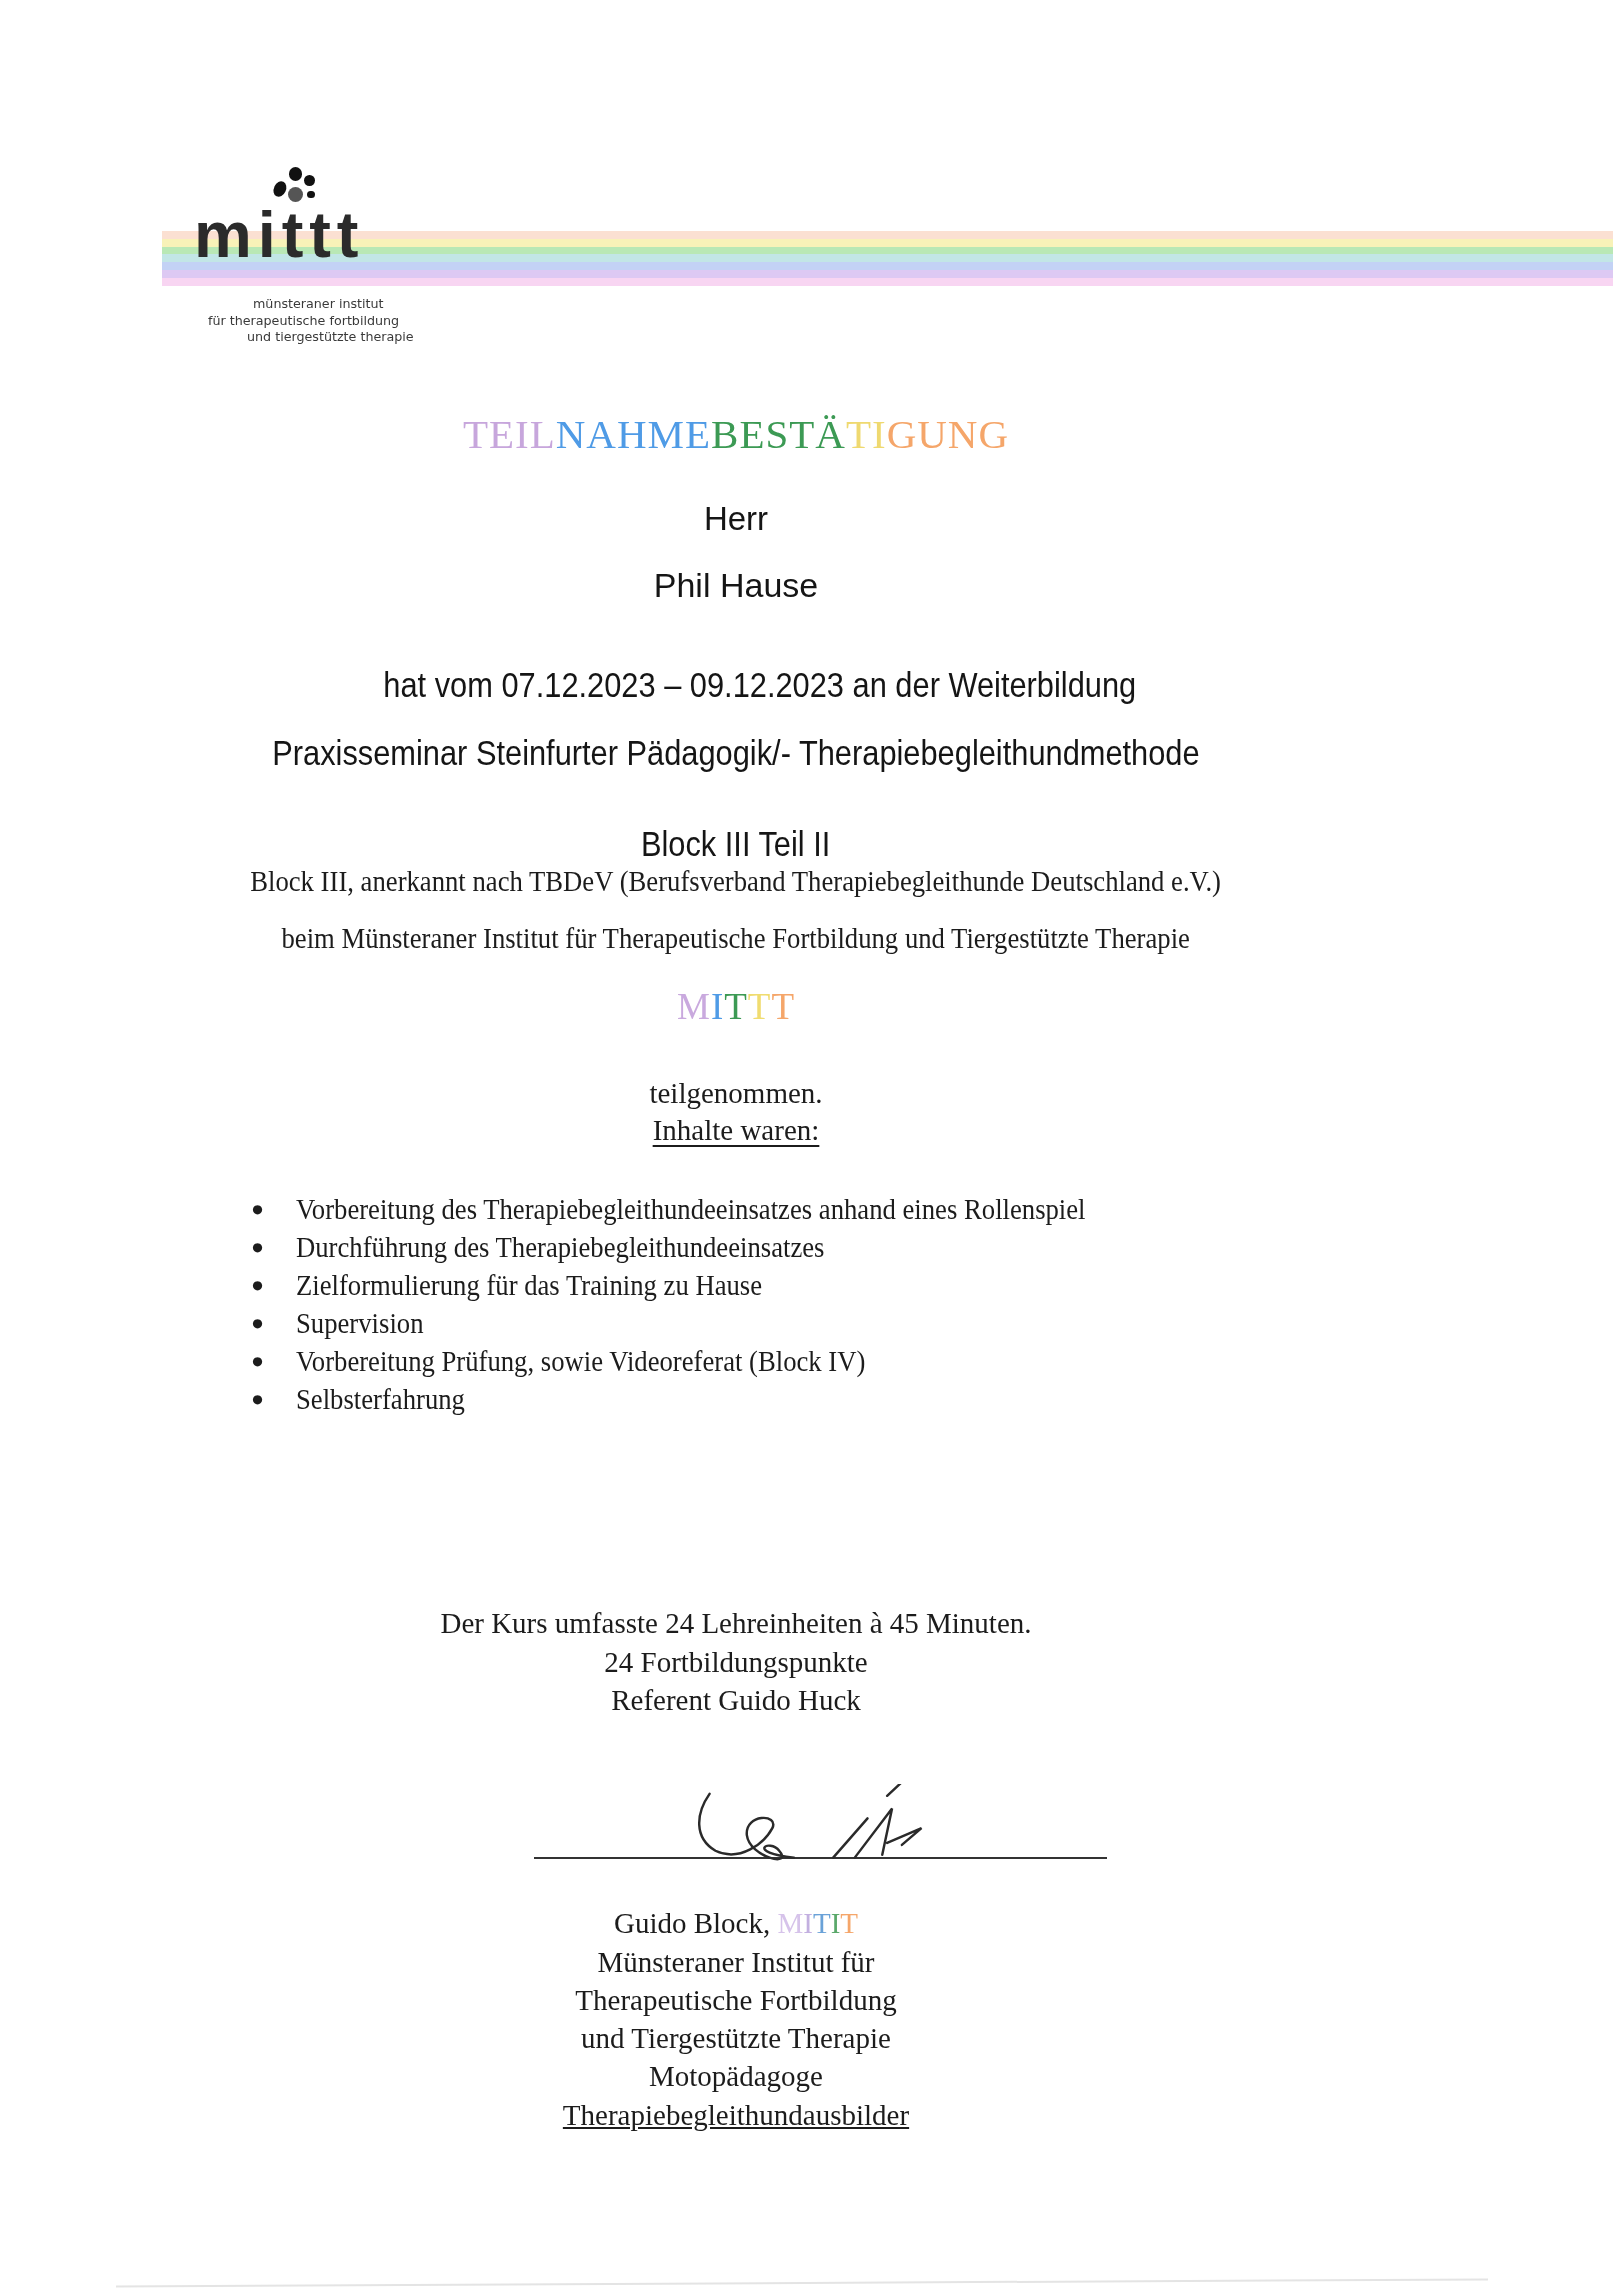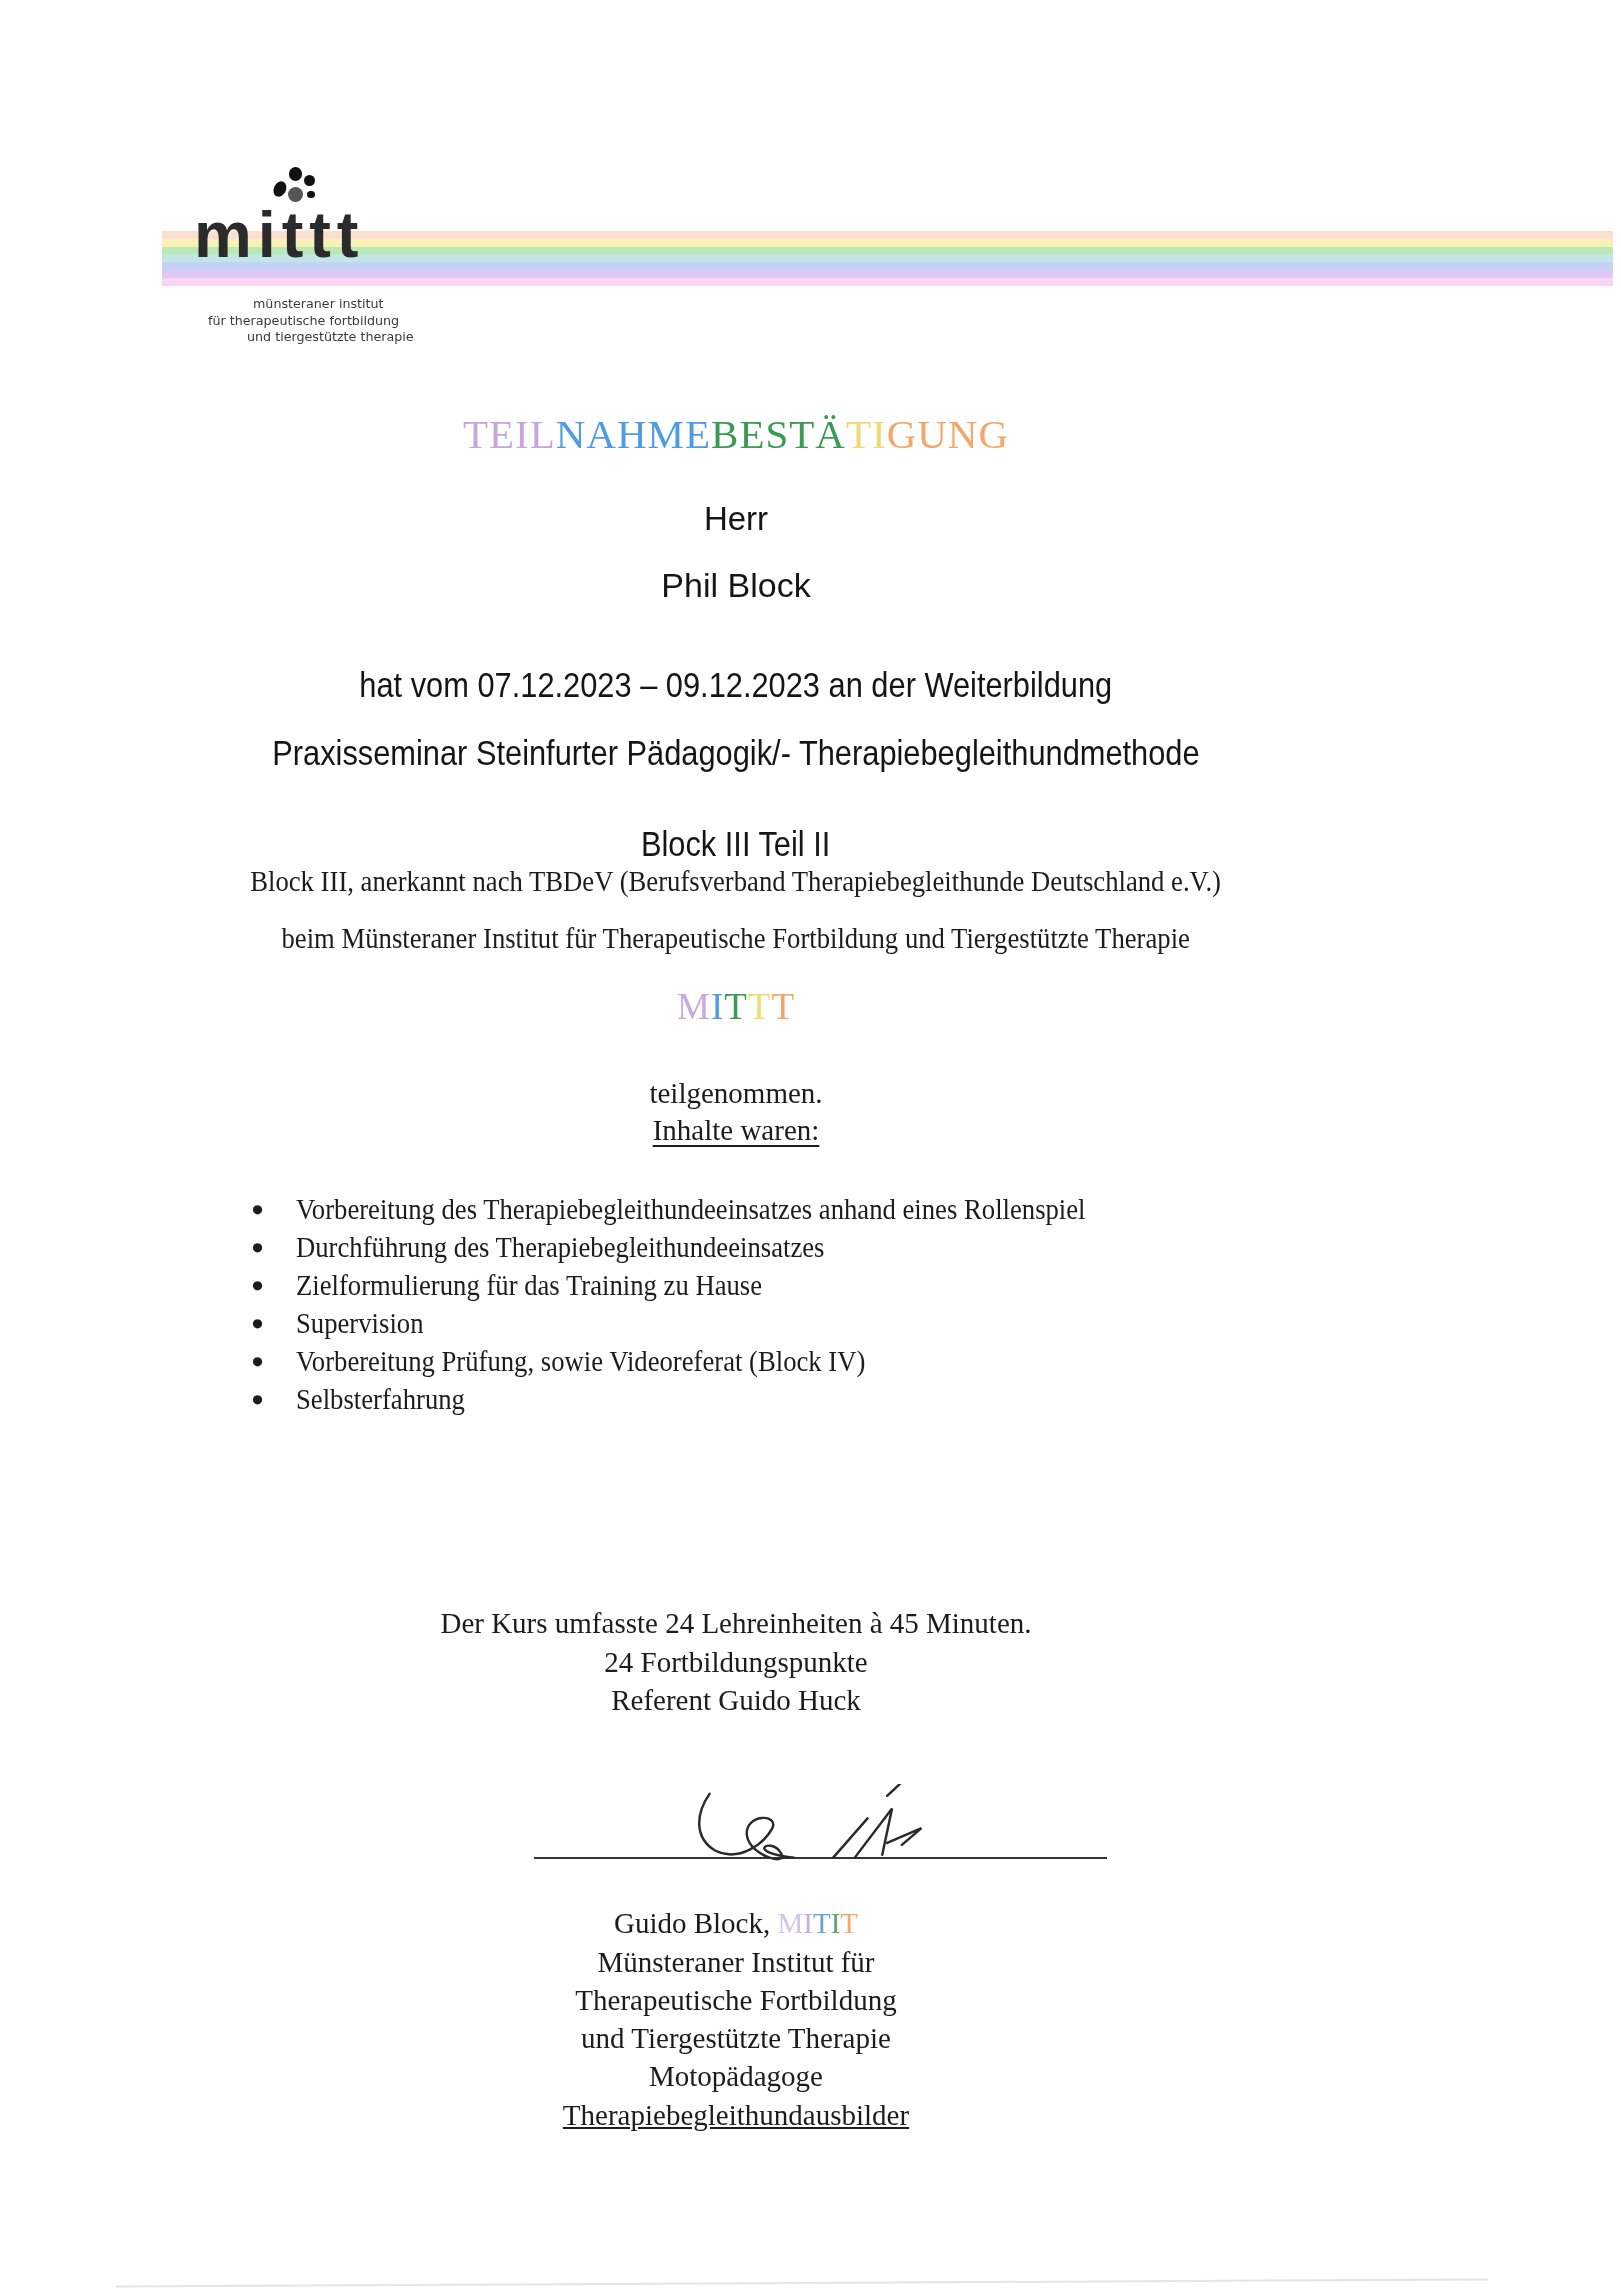--- a/index.html
+++ b/index.html
@@ -57,23 +57,23 @@
 
 <div class="logo-sub" style="left:253px; top:296px;">münsteraner institut</div>
 <div class="logo-sub" style="left:208px; top:313px;">für therapeutische fortbildung</div>
 <div class="logo-sub" style="left:247px; top:329px;">und tiergestützte therapie</div>
 
 <div class="center serif title">
   <span style="color:#c7a6dc">TEIL</span><span style="color:#4f9be6">NAHME</span><span style="color:#3c9a54">BESTÄ</span><span style="color:#efd970">TI</span><span style="color:#f5a66a">GUNG</span>
 </div>
 
 <div class="center bold-sans" style="top:500px; font-size:33px;">Herr</div>
-<div class="center bold-sans" style="top:566px; font-size:34px;">Phil Block</div>
+<div class="center bold-sans" style="top:566px; font-size:34px;">Phil Hause</div>
 
-<div class="center bold-sans" style="top:665px; font-size:35px;">
+<div class="center bold-sans" style="top:665px; font-size:35px;padding-left:24px;">
   <span class="cond">hat vom 07.12.2023 – 09.12.2023 an der Weiterbildung</span>
 </div>
 <div class="center bold-sans" style="top:733px; font-size:35px;">
   <span class="cond">Praxisseminar Steinfurter Pädagogik/- Therapiebegleithundmethode</span>
 </div>
 <div class="center bold-sans" style="top:824px; font-size:35px;">
   <span class="cond">Block III Teil II</span>
 </div>
 
 <div class="center serif para" style="top:865px;">

